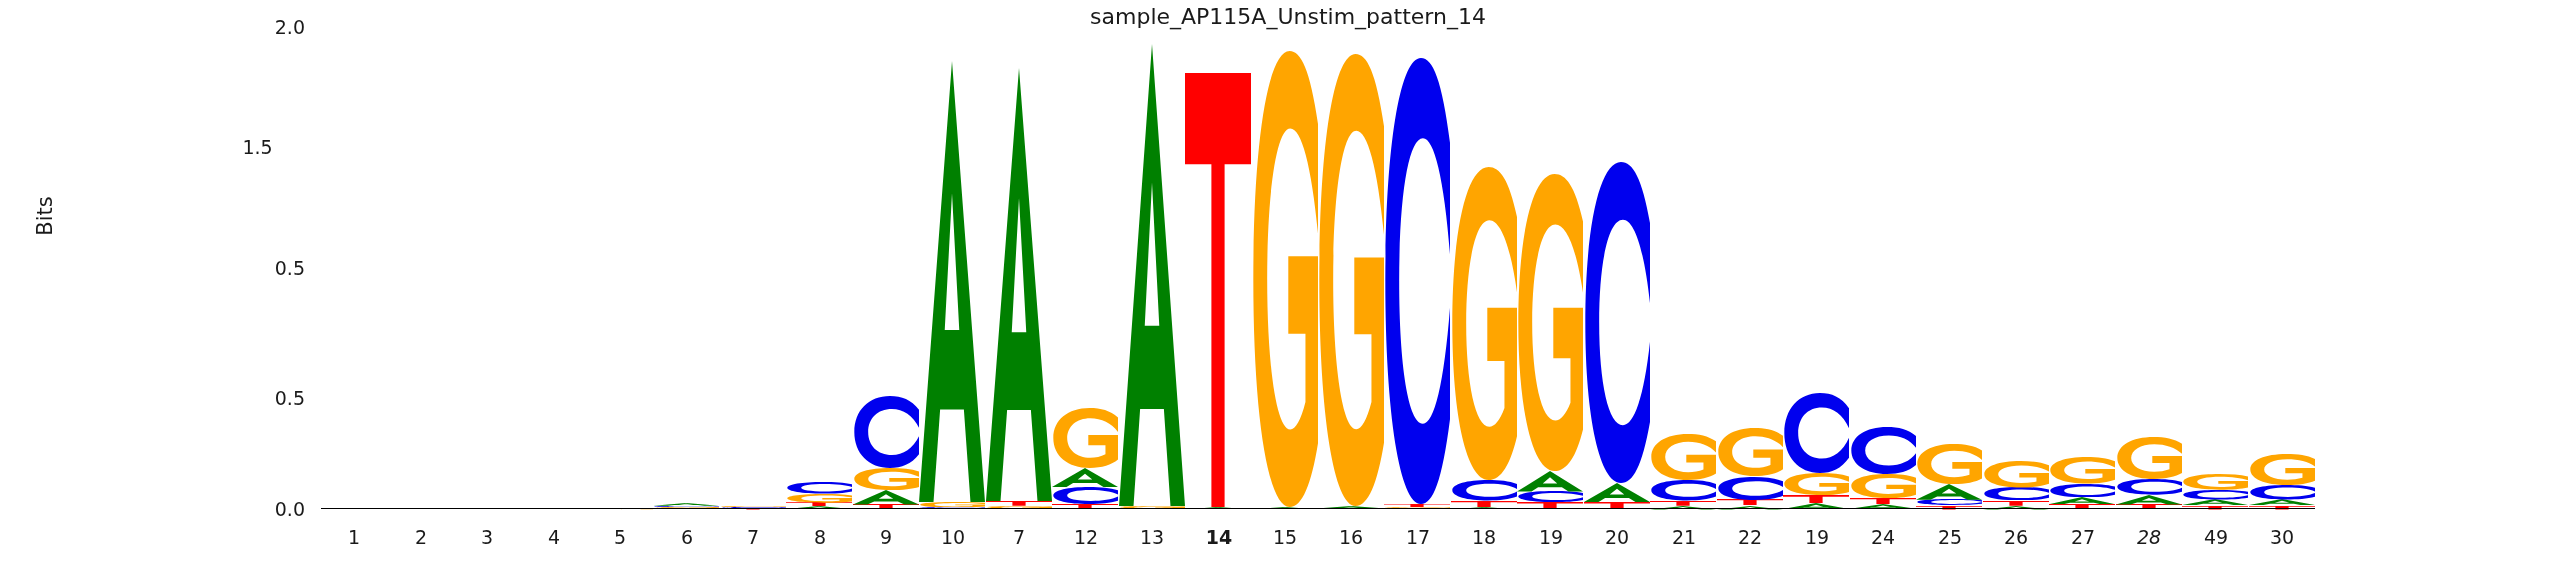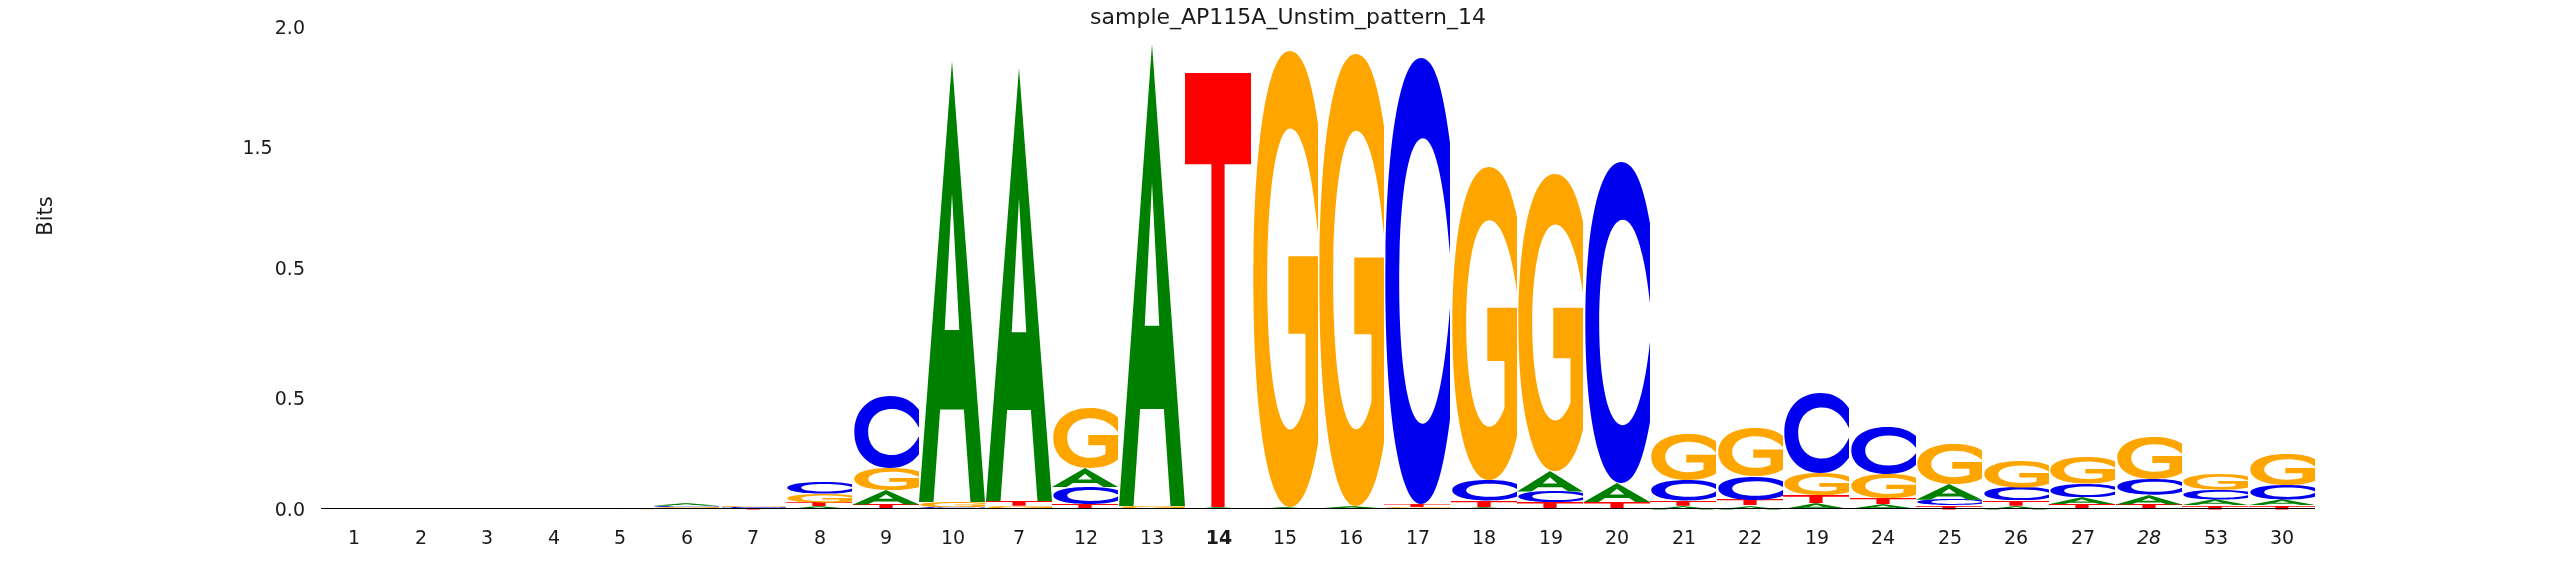--- a/index.html
+++ b/index.html
@@ -663,18 +663,18 @@
       <div class="xtick" style="left: 1551px;">19</div>
       <div class="xtick" style="left: 1617px;">20</div>
       <div class="xtick" style="left: 1684px;">21</div>
       <div class="xtick" style="left: 1750px;">22</div>
       <div class="xtick" style="left: 1817px;">19</div>
       <div class="xtick" style="left: 1883px;">24</div>
       <div class="xtick" style="left: 1950px;">25</div>
       <div class="xtick" style="left: 2016px;">26</div>
       <div class="xtick" style="left: 2083px;">27</div>
       <div class="xtick" style="left: 2149px; font-style: italic;">28</div>
-      <div class="xtick" style="left: 2216px;">53</div>
+      <div class="xtick" style="left: 2216px;">49</div>
       <div class="xtick" style="left: 2282px;">30</div>
     </div>
 
 </div>
 
 
 </body></html>

